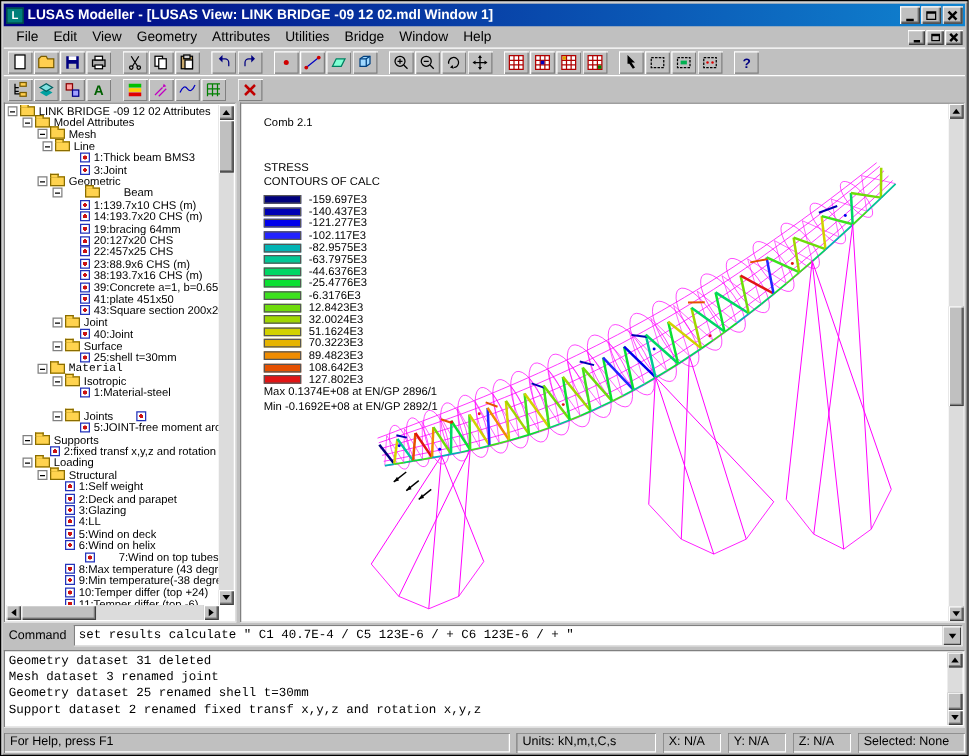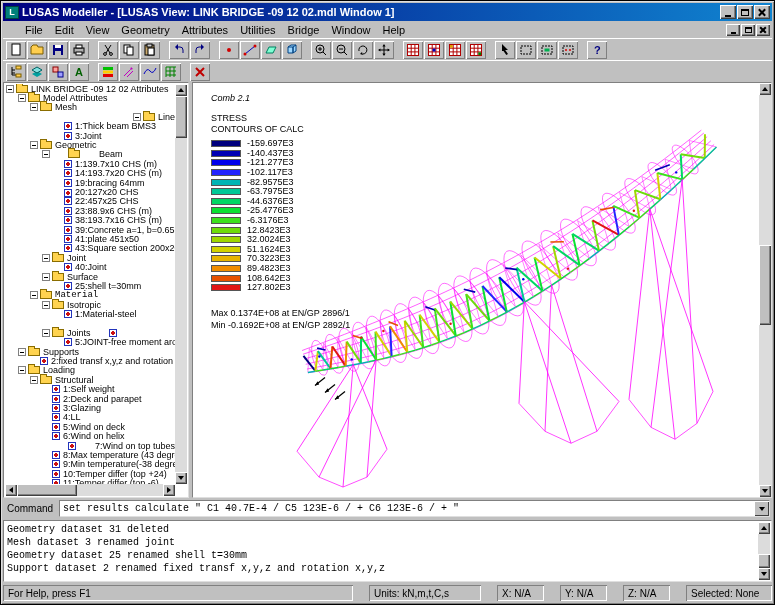--- a/index.html
+++ b/index.html
@@ -22,21 +22,21 @@
   .g-max{width:8px;height:7px;border:1px solid #000;border-top-width:2px;}
   .g-close{position:relative;width:8px;height:8px;}
   .g-close::before,.g-close::after{content:'';position:absolute;left:3px;top:0;width:2px;height:9px;background:#000;}
   .g-close::before{transform:rotate(45deg);} .g-close::after{transform:rotate(-45deg);}
   .wbtn.small{width:14px;height:12px;}
   .wbtn.small .g-min{margin-top:6px;width:5px;}
   .wbtn.small .g-max{width:7px;height:6px;}
   .wbtn.small .g-close{width:7px;height:7px;}
   .wbtn.small .g-close::before,.wbtn.small .g-close::after{height:8px;left:2.5px;}
   
-  .menubar{flex:0 0 17px;display:flex;align-items:center;font-size:11px;padding-left:16px;}
+  .menubar{flex:0 0 17px;display:flex;align-items:center;font-size:11px;padding-left:4px;}
   .menu-item{padding:1px 6px;}
   .child-controls{margin-left:auto;display:flex;margin-right:2px;}
   
   .toolbar{flex:0 0 22px;display:flex;align-items:center;border-top:1px solid #fff;padding-left:3px;}
   .tb-group{display:flex;margin-right:8px;}
   .tool-btn{width:20px;height:18px;background:#c0c0c0;border:0;margin-right:1px;
     box-shadow:inset 1px 1px 0 #fff, inset -1px -1px 0 #808080;
     display:flex;align-items:center;justify-content:center;padding:0;}
   .tb-ic{display:flex;align-items:center;justify-content:center;}
   
@@ -55,21 +55,21 @@
     background:#ffd34f;border:1px solid #8a6d00;border-bottom:none;}
   .icon-leaf{width:8px;height:8px;flex:0 0 8px;border:1px solid #2233bb;margin-right:3px;
     background:radial-gradient(circle at 50% 50%, #cc1111 0 1.6px, #ffffff 1.7px);}
   .tree-label{overflow:hidden;}
   .splitter{flex:0 0 3px;background:#c0c0c0;}
   .viewport{flex:1;position:relative;background:#fff;overflow:hidden;
     border-top:1px solid #808080;border-left:1px solid #808080;border-bottom:1px solid #dfdfdf;border-right:1px solid #dfdfdf;}
   #model-svg{position:absolute;left:0;top:0;width:calc(100% - 12px);height:100%;}
   .legend{position:absolute;left:18px;top:10px;font-size:9px;line-height:11px;}
   .legend-line{height:11px;white-space:nowrap;}
-  .legend-line.first{margin-bottom:9px;font-style:italic;}
+  .legend-line.first{margin-bottom:25px;}
   .legend-rows{margin-top:4px;}
   .legend-row{display:flex;align-items:center;height:9.6px;}
   .legend-swatch{width:30px;height:7px;margin-right:6px;border:0.5px solid #555;}
   .maxmin{position:absolute;left:18px;top:224px;font-size:9px;line-height:12px;white-space:nowrap;}
   
   .sb{position:absolute;background:#dcdcdc;display:flex;}
   .sb-v{flex-direction:column;width:12px;}
   .sb-h{flex-direction:row;height:12px;}
   .sb-btn{width:12px;height:12px;flex:0 0 12px;background:#c0c0c0;border:0;
     box-shadow:inset 1px 1px 0 #fff, inset -1px -1px 0 #404040, inset -2px -2px 0 #808080;
@@ -91,21 +91,21 @@
   .command-input{flex:1;border:0;outline:none;font-family:"Liberation Mono",monospace;font-size:10px;padding:0 3px;background:#fff;height:100%;}
   .combo-btn{flex:0 0 15px;background:#c0c0c0;border:0;
     box-shadow:inset 1px 1px 0 #fff, inset -1px -1px 0 #404040;
     display:flex;align-items:center;justify-content:center;}
   
   .log-panel{flex:0 0 62px;background:#fff;position:relative;margin-top:2px;
     border-top:1px solid #808080;border-left:1px solid #808080;border-bottom:1px solid #dfdfdf;border-right:1px solid #dfdfdf;}
   .log-lines{position:absolute;left:3px;top:2px;right:14px;bottom:2px;overflow:hidden;
     font-family:"Liberation Mono",monospace;font-size:10px;line-height:13px;white-space:pre;}
   
-  .status-bar{flex:0 0 20px;display:flex;gap:16px;padding-top:3px;}
+  .status-bar{flex:0 0 20px;display:flex;align-items:center;gap:5px;padding-top:3px;}
   .status-panel{height:16px;display:flex;align-items:center;padding:0 5px;font-size:10px;white-space:nowrap;overflow:hidden;
     box-shadow:inset 1px 1px 0 #808080, inset -1px -1px 0 #fff;}
   .st-help{flex:1;} .st-units{flex:0 0 112px;} .st-x,.st-y,.st-z{flex:0 0 47px;} .st-sel{flex:0 0 86px;}
 </style>
 </head>
 <body>
 
 <div class="window">
 
   <div class="titlebar">
@@ -468,21 +468,21 @@
           <div class="tree-row" style="margin-left: 12px;">
             <span class="expander"></span>
             <span class="icon-folder"></span>
             <span class="tree-label">Model Attributes</span>
           </div>
           <div class="tree-row" style="margin-left: 24px;">
             <span class="expander"></span>
             <span class="icon-folder"></span>
             <span class="tree-label">Mesh</span>
           </div>
-          <div class="tree-row" style="margin-left: 28px; justify-content: flex-end;">
+          <div class="tree-row" style="margin-left: 28px;">
             <span class="expander"></span>
             <span class="icon-folder"></span>
             <span class="tree-label">Line</span>
           </div>
           <div class="tree-row" style="margin-left: 48px;">
             <span class="spacer"></span>
             <span class="icon-leaf"></span>
             <span class="tree-label">1:Thick beam BMS3</span>
           </div>
           <div class="tree-row" style="margin-left: 48px;">

